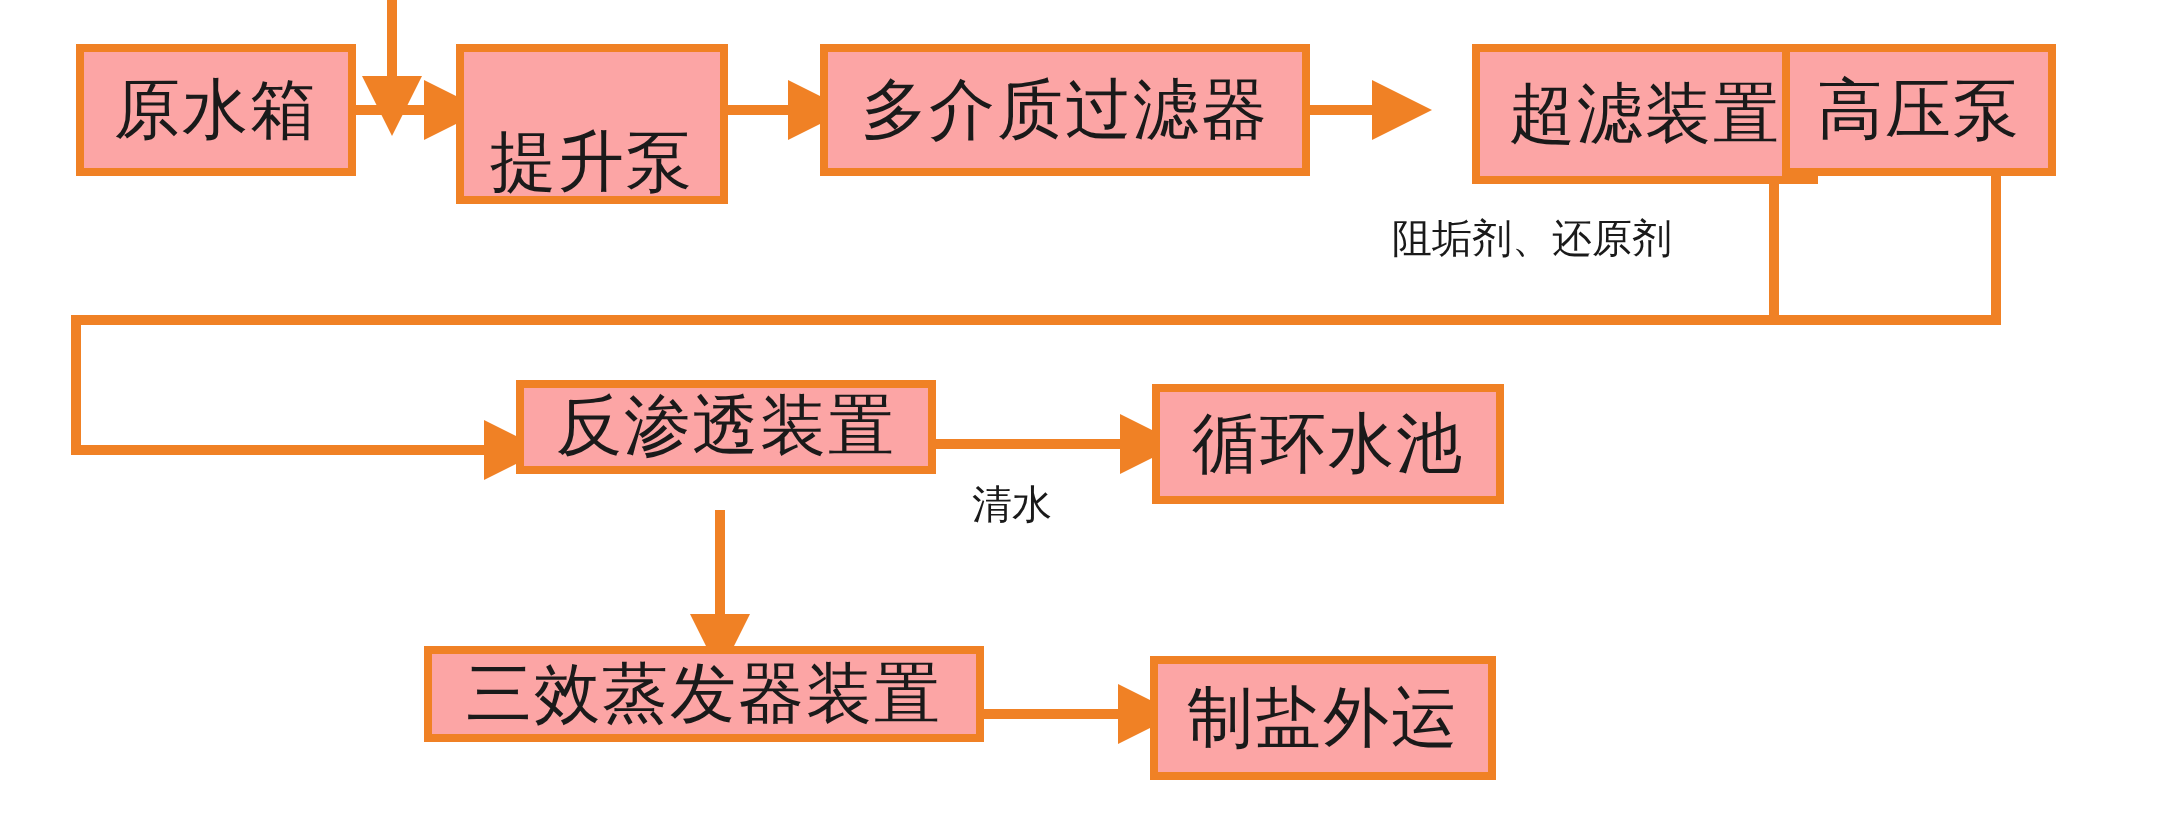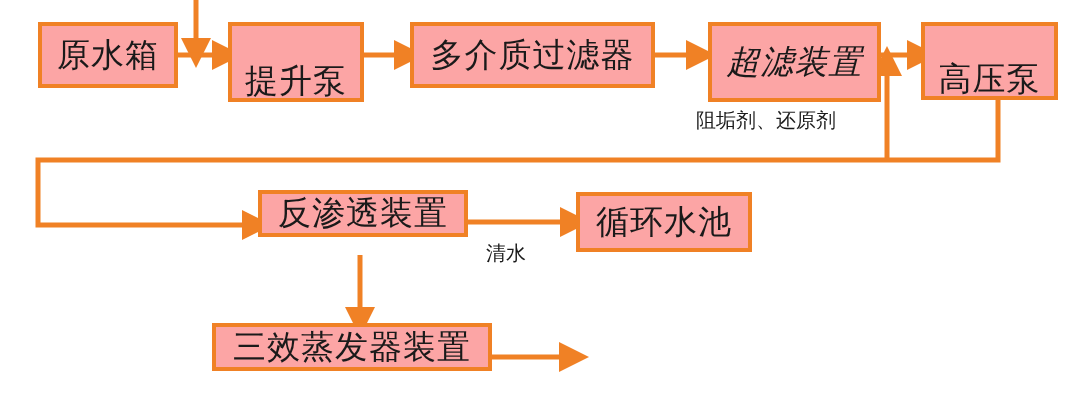--- a/index.html
+++ b/index.html
@@ -93,39 +93,42 @@
   </div>
 
   <div class="node" style="left:228px; top:22px; width:136px; height:80px;align-items:flex-end;">
     <span class="node-label">提升泵</span>
   </div>
 
   <div class="node" style="left:410px; top:22px; width:245px; height:66px;">
     <span class="node-label">多介质过滤器</span>
   </div>
 
-  <div class="node" style="left:708px; top:22px; width:173px; height:80px;font-style:italic;">
+  <div class="node" style="left:736px; top:22px; width:173px; height:70px;">
     <span class="node-label">超滤装置</span>
   </div>
 
-  <div class="node" style="left:921px; top:22px; width:137px; height:78px;align-items:flex-end;">
+  <div class="node" style="left:891px; top:22px; width:137px; height:66px;">
     <span class="node-label">高压泵</span>
   </div>
 
   <div class="node" style="left:258px; top:190px; width:210px; height:47px;">
     <span class="node-label">反渗透装置</span>
   </div>
 
   <div class="node" style="left:576px; top:192px; width:176px; height:60px;">
     <span class="node-label">循环水池</span>
   </div>
 
   <div class="node" style="left:212px; top:323px; width:280px; height:48px;">
     <span class="node-label">三效蒸发器装置</span>
   </div>
 
+  <div class="node" style="left:575px; top:328px; width:173px; height:62px;">
+    <span class="node-label">制盐外运</span>
+  </div>
 
   <div class="edge-label" style="left:696px; top:110px;">阻垢剂、还原剂</div>
 
   <div class="edge-label" style="left:486px; top:243px;">清水</div>
 
 
 </div>
 
 </body></html>

